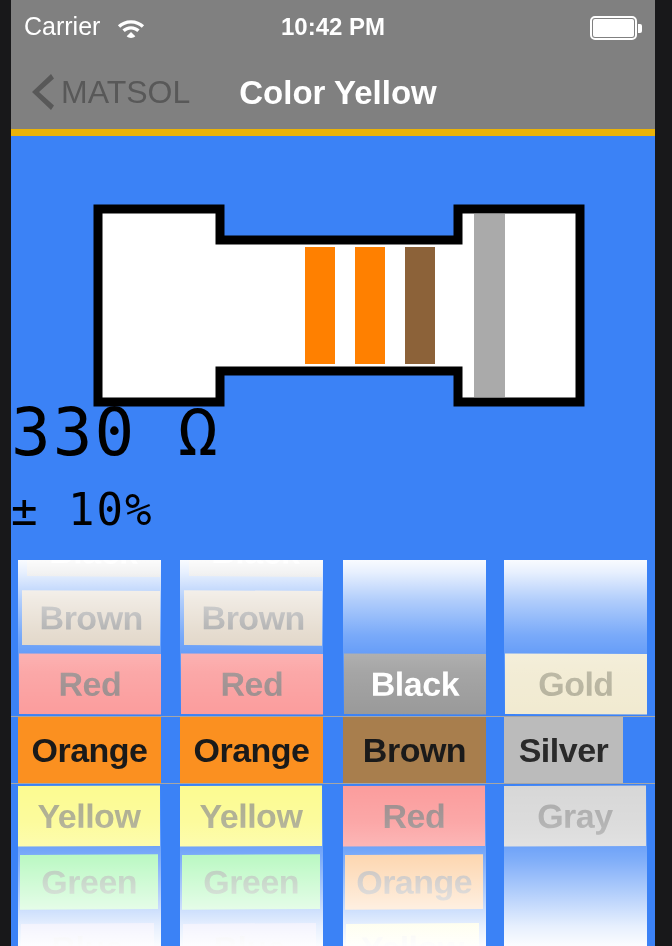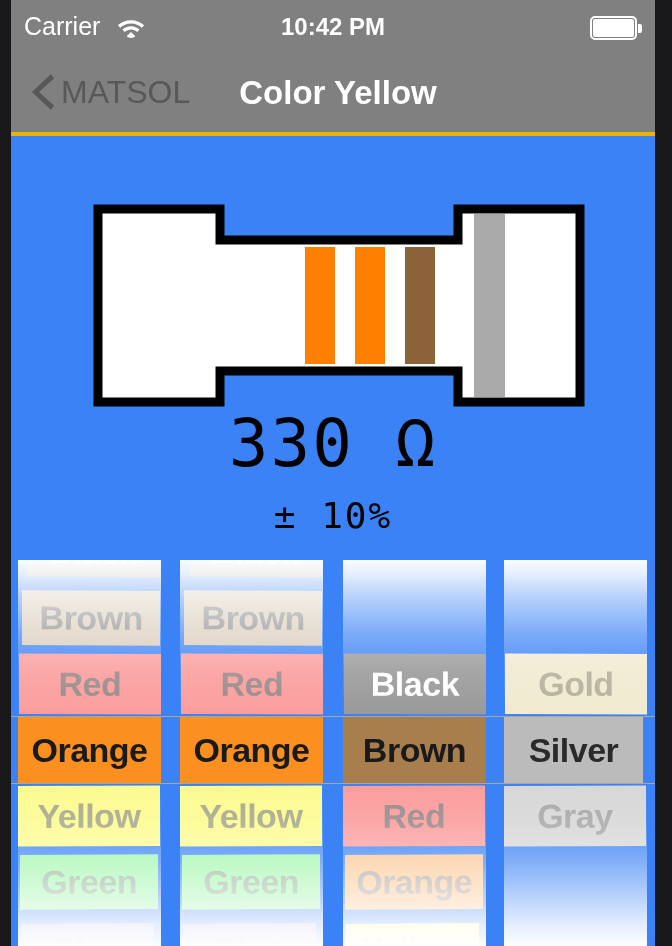--- a/index.html
+++ b/index.html
@@ -50,21 +50,21 @@
   }
   #battery .nub {
     position:absolute; left:48px; top:8px; width:4px; height:9px;
     background:#ffffff; border-radius:0 2px 2px 0;
   }
 
   
   #navbar {
     position:absolute; left:0; top:49px; width:644px; height:87px;
     background:#808080;
-    border-bottom:4px solid #eab308;
+    border-bottom:7px solid #eab308;
   }
   #back-button {
     position:absolute; left:18px; top:20px; height:46px;
     display:flex; align-items:center; cursor:pointer;
   }
   #back-chevron { width:26px; height:40px; margin-right:6px; }
   #back-label {
     font-size:32px; color:#585858; letter-spacing:0px;
   }
   #nav-title {
@@ -75,30 +75,30 @@
   }
 
   
   #resistor-area {
     position:absolute; left:0; top:136px; width:644px; height:300px;
   }
   #resistor-svg { position:absolute; left:0; top:0; }
 
   
   #readout {
-    position:absolute; left:0; top:411px; width:644px;
-    text-align:center;
+    position:absolute; left:0; top:400px; width:644px;
+    text-align:left;
   }
   #ohm-value {
     font-family:"DejaVu Sans Mono","Liberation Mono", monospace;
     font-size:66px; color:#000; letter-spacing:2px; line-height:1.0;
   }
   #tolerance-value {
     font-family:"DejaVu Sans Mono","Liberation Mono", monospace;
-    font-size:36px; color:#000; letter-spacing:2px;
+    font-size:44px; color:#000; letter-spacing:2px;
     margin-top:18px;
   }
 
   
   #pickers {
     position:absolute; left:0; top:560px; width:644px; height:386px;
   }
   .picker {
     position:absolute; top:0; width:143px; height:386px; overflow:hidden;
   }
@@ -280,21 +280,21 @@
             </div>
           </div>
           <div class="veil veil-top"></div>
           <div class="veil veil-bottom"></div>
         </div>
         <div class="picker" style="left: 493px;">
           <div class="picker-inner" style="top: 91px;">
             <div class="prow" style="background: rgb(241, 234, 208); color: rgb(180, 176, 154); height: 66px; transform: scaleY(0.915) skewY(0.207deg); margin-left: 1.045px; margin-right: 0.095px; width: 141.86px;">
               <span style="display: block; transform: scaleY(1.07617);">Gold</span>
             </div>
-            <div class="prow" style="background: rgb(187, 187, 187); color: rgb(42, 42, 42); height: 66px; transform: scaleY(1) skewY(0deg); margin-left: 0px; margin-right: 0px; width: 139px; font-weight: bold;">
+            <div class="prow" style="background: rgb(187, 187, 187); color: rgb(42, 42, 42); height: 66px; transform: scaleY(1) skewY(0deg); margin-left: 0px; margin-right: 0px; width: 119px; font-weight: bold;">
               <span style="display: block; transform: scaleY(1);">Silver</span>
             </div>
             <div class="prow" style="background: rgb(215, 215, 215); color: rgb(169, 169, 169); height: 66px; transform: scaleY(0.915) skewY(-0.207deg); margin-left: 0.38px; margin-right: 0.57px; width: 141.86px;">
               <span style="display: block; transform: scaleY(1.07617);">Gray</span>
             </div>
           </div>
           <div class="veil veil-top"></div>
           <div class="veil veil-bottom"></div>
         </div>
       </div>

